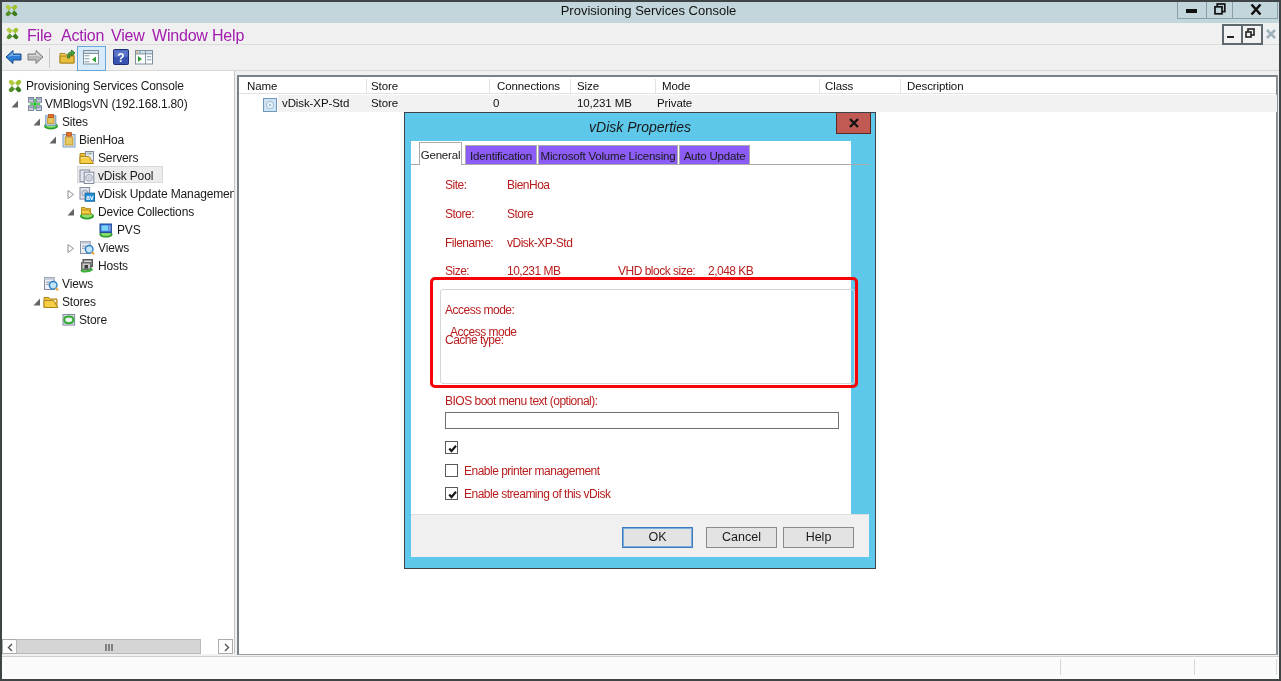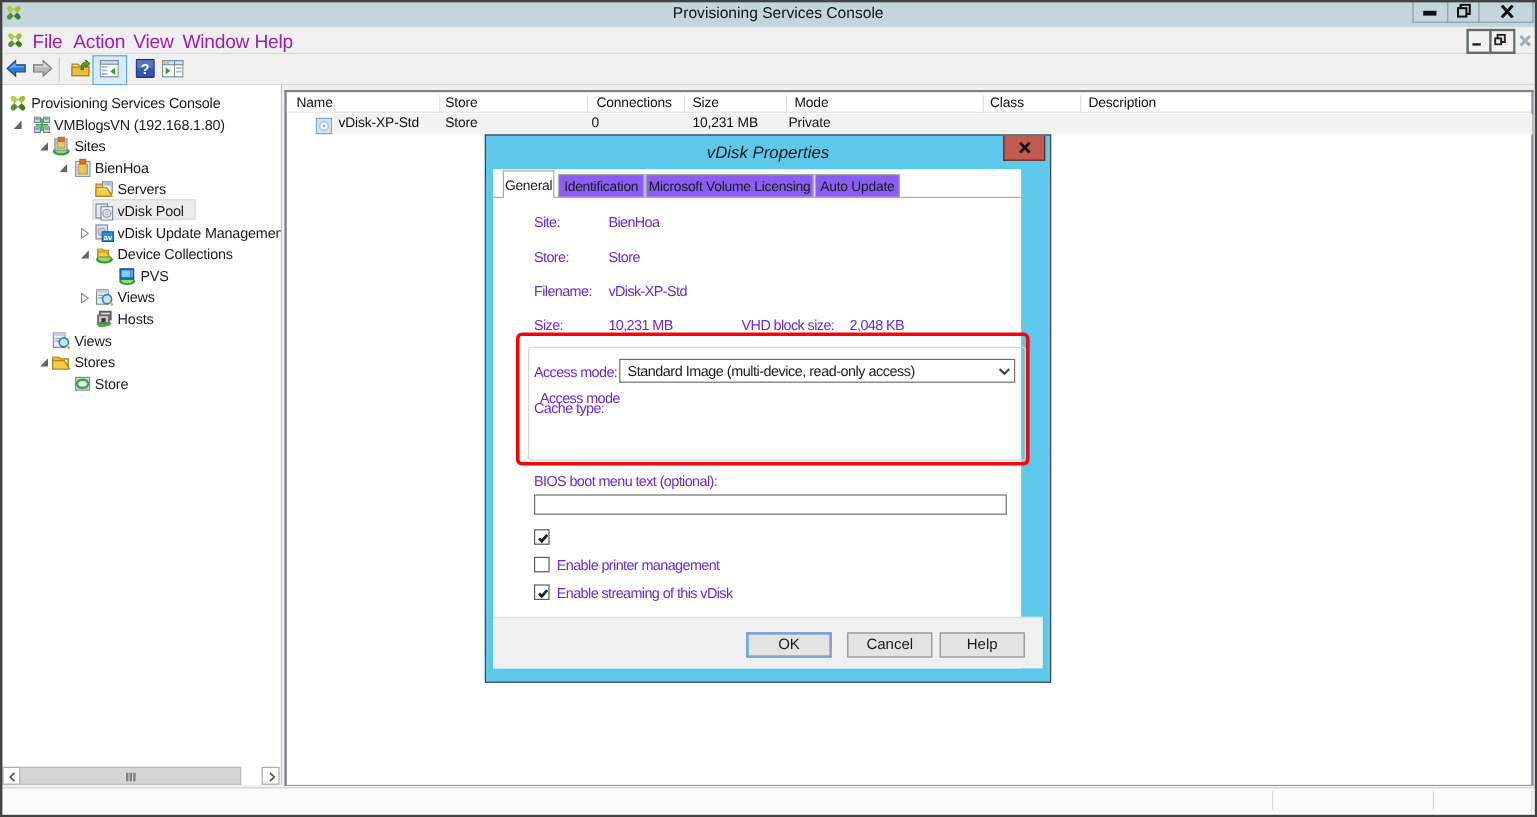--- a/index.html
+++ b/index.html
@@ -21,21 +21,21 @@
   .hsep{position:absolute;top:2px;width:1px;height:15px;background:#e2e2e2;}
   .htx{position:absolute;top:2px;font-size:11.5px;letter-spacing:-0.1px;color:#101010;}
   .rtx{position:absolute;top:1px;font-size:11.5px;letter-spacing:-0.1px;color:#101010;}
   #statusbar{left:2px;top:656px;width:1277px;height:23px;background:#fbfbfb;border-top:1px solid #d0d0d0;box-sizing:border-box;}
   
   #dlg{left:404px;top:112px;width:470px;height:455px;background:#5dc8ea;border:1px solid #3c4246;z-index:10;}
   #dlgtitle{left:0;top:6px;width:470px;text-align:center;font-size:14px;color:#181818;font-style:italic;}
   #dlgclose{left:431px;top:0px;width:33px;height:20px;background:#c15a52;border:1px solid #5e2721;border-top:none;}
   #dlgcontent{left:6px;top:28px;width:440px;height:416px;background:#ffffff;}
   .tab{position:absolute;box-sizing:border-box;border:1px solid #ababab;border-bottom:none;background:#8b5cf6;font-size:11.5px;letter-spacing:-0.2px;white-space:nowrap;text-align:center;}
-  .fl{position:absolute;font-size:12px;letter-spacing:-0.5px;white-space:nowrap;color:#6d28d9;}
+  .fl{position:absolute;font-size:12px;letter-spacing:-0.5px;white-space:nowrap;color:#b91c1c;}
   .combo{position:absolute;box-sizing:border-box;border:1px solid #707070;background:#ffffff;font-size:12px;letter-spacing:-0.4px;}
   .cb{position:absolute;width:13px;height:13px;box-sizing:border-box;border:1px solid #5a5a5a;background:#fff;}
   .btn{position:absolute;width:71px;height:21px;box-sizing:border-box;background:#e3e3e3;border:1px solid #8a8a8a;font-size:12.5px;text-align:center;line-height:19px;}
   #redbox{left:430px;top:277px;width:422px;height:105px;border:3px solid #f50409;border-radius:5px;z-index:20;}
 </style>
 </head>
 <body>
 <div class="ab" id="mainbg"></div>
 <div class="ab" id="titlebar"></div>
 <div class="tx" id="title">Provisioning Services Console</div>
@@ -356,26 +356,20 @@
     <div class="fl" style="left:96px;top:95px">vDisk-XP-Std</div>
     <div class="fl" style="left:34px;top:123px">Size:</div>
     <div class="fl" style="left:96px;top:123px">10,231 MB</div>
     <div class="fl" style="left:207px;top:123px">VHD block size:</div>
     <div class="fl" style="left:297px;top:123px">2,048 KB</div>
 
     <div class="ab" style="left:29px;top:148px;width:413px;height:93px;border:1px solid #d5d5d5;border-radius:3px;"></div>
     <div class="fl" style="left:36px;top:141px;background:#ffffff;padding:0 3px;margin-top:43px;">Access mode</div>
 
     <div class="fl" style="left:34px;top:162px">Access mode:</div>
-    <div class="combo" style="left:105px;top:158px;width:330px;height:20px;">
-      <div class="tx" style="left:6px;top:2px">Standard Image (multi-device, read-only access)</div>
-      <svg class="ab" style="left:315px;top:6px" width="10" height="8">
-          <path d="M1 1.5 L5 5.5 L9 1.5" stroke="#3c3c3c" stroke-width="1.6" fill="none"></path>
-        </svg>
-    </div>
     <div class="fl" style="left:34px;top:192px">Cache type:</div>
 
     <div class="fl" style="left:34px;top:253px">BIOS boot menu text (optional):</div>
     <div class="ab" style="left:34px;top:271px;width:394px;height:17px;border:1px solid #707070;background:#fff;box-sizing:border-box;"></div>
 
     <div class="cb" style="left:34px;top:300px;">
       <svg class="ab" style="left:1px;top:1px" width="11" height="11">
           <path d="M2.2 5.6 L4.5 8 L9 2.8" stroke="#1a1a1a" stroke-width="2.2" fill="none"></path>
         </svg>
     </div>

